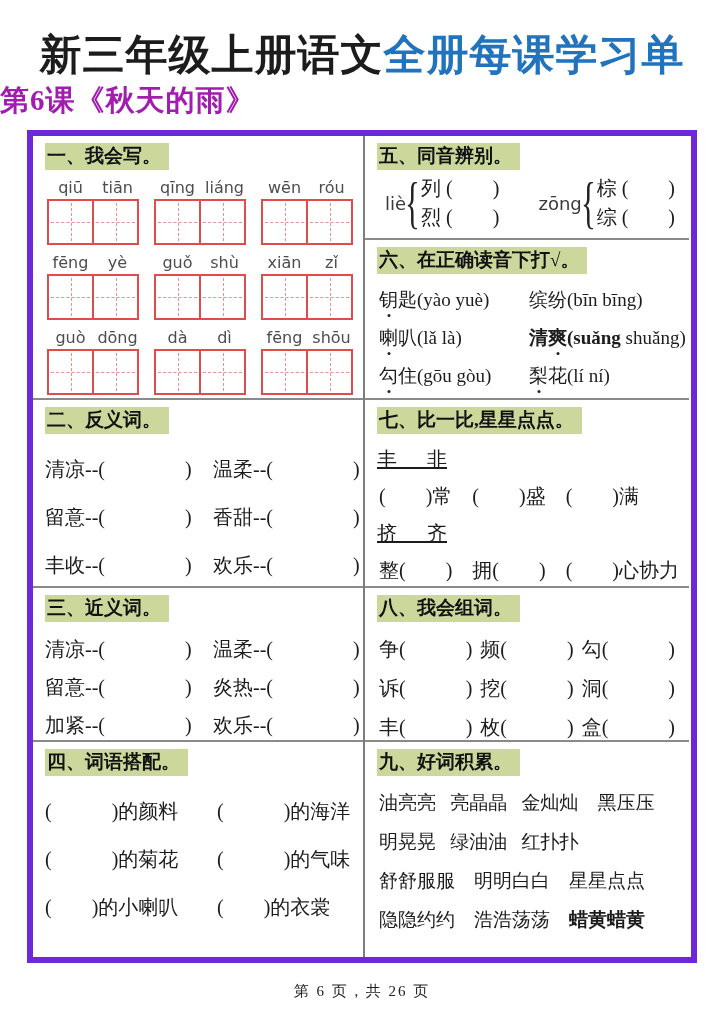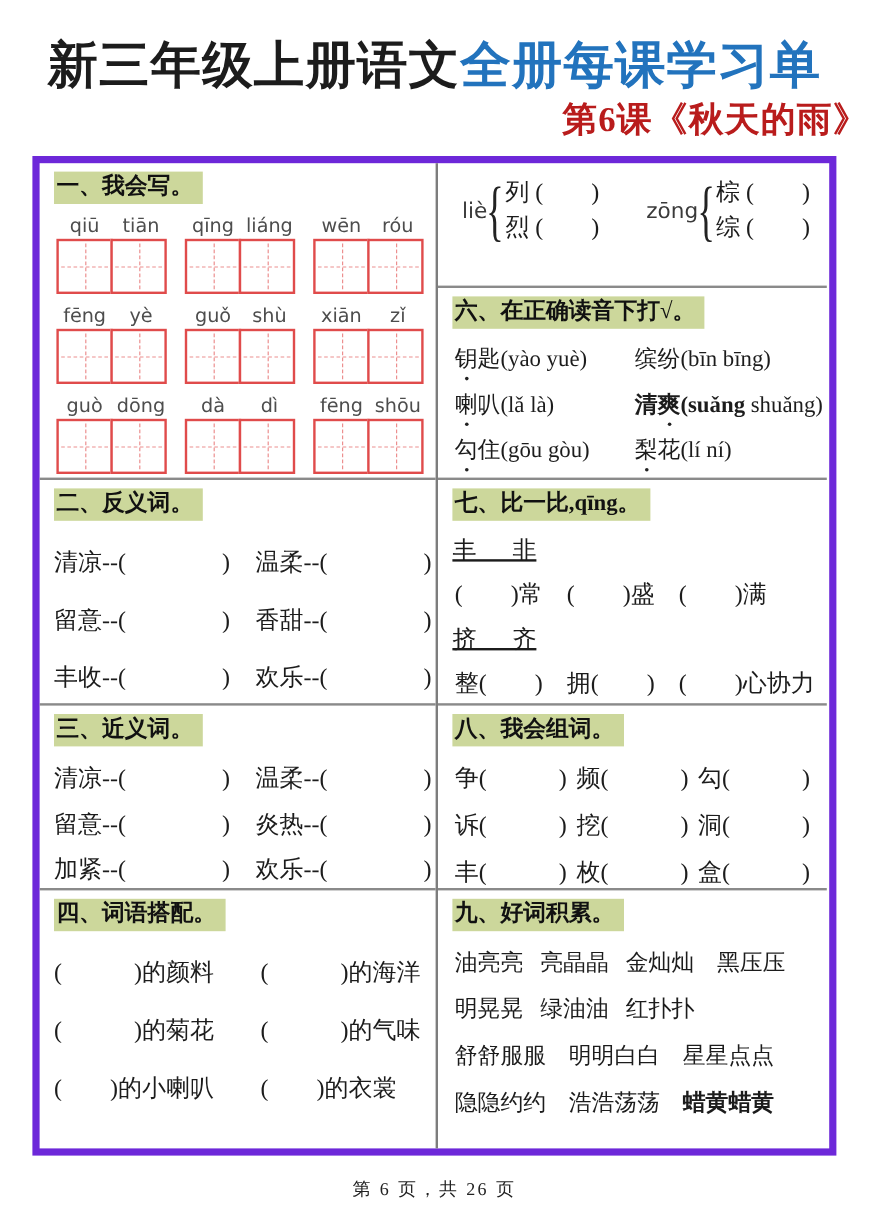--- a/index.html
+++ b/index.html
@@ -10,22 +10,22 @@
   }
   .sheet{position:relative;width:724px;height:1024px;overflow:hidden;}
 
   
   .title{
     text-align:center;margin:30px 0 0;font-size:42px;line-height:50px;
     font-weight:900;letter-spacing:1px;white-space:nowrap;
   }
   .title .t-blue{color:#2273bd;}
   .subtitle{
-    text-align:right;margin:2px 0 12px;font-size:29px;line-height:36px;
-    font-weight:900;color:#b91c1c;letter-spacing:1px;
+    text-align:left;margin:2px 0 12px;font-size:29px;line-height:36px;
+    font-weight:900;color:#a21caf;letter-spacing:1px;
   }
 
   
   .wtable{width:658px;margin:0 auto;display:flex;border:6px solid #6d28d9;background:#fff;}
   .col{display:flex;flex-direction:column;}
   .col-left{width:330px;}
   .col-right{width:324px;border-left:2px solid #7d7d7d;}
   .cell{box-sizing:border-box;padding:7px 10px 0 12px;overflow:hidden;}
   .bt{border-top:2px solid #8a8a8a;}
 
@@ -250,20 +250,21 @@
         <div class="pairgrid wider mt22">
           <div class="fitem"><span class="blank">(        )</span><span>的小喇叭</span></div>
           <div class="fitem"><span class="blank">(        )</span><span>的衣裳</span></div>
         </div>
       </div>
     </div>
 
     <div class="col col-right">
 
       <div class="cell" style="height:102px">
+        <span class="chip">五、同音辨别。</span>
         <div class="homs">
           <div class="hom">
             <span class="hom-pin">liè</span>
             <span class="brace">{</span>
             <div class="hom-col">
               <div class="hline"><span>列 </span><span class="blank">(        )</span></div>
               <div class="hline"><span>烈 </span><span class="blank">(        )</span></div>
             </div>
           </div>
           <div class="hom">
@@ -287,21 +288,21 @@
           <span class="rw1"><span class="dotted">喇</span><span>叭(lǎ là)</span></span>
           <span class="rw2"><span class="bold">清</span><span class="bold dotted">爽</span><span class="bold">(suǎng</span><span> shuǎng)</span></span>
         </div>
         <div class="rline">
           <span class="rw1"><span class="dotted">勾</span><span>住(gōu gòu)</span></span>
           <span class="rw2"><span class="dotted">梨</span><span>花(lí ní)</span></span>
         </div>
       </div>
 
       <div class="cell bt" style="height:188px">
-        <span class="chip">七、比一比,qīng。</span>
+        <span class="chip">七、比一比,星星点点。</span>
         <div class="cline ctr">丰      非</div>
         <div class="cline">(        )常    (        )盛    (        )满</div>
         <div class="cline ctr">挤      齐</div>
         <div class="cline">整(        )    拥(        )    (        )心协力</div>
       </div>
 
       <div class="cell bt" style="height:154px">
         <span class="chip">八、我会组词。</span>
         <div class="orow">
           <span class="oitem"><span>争</span><span class="blank">(            )</span></span>

